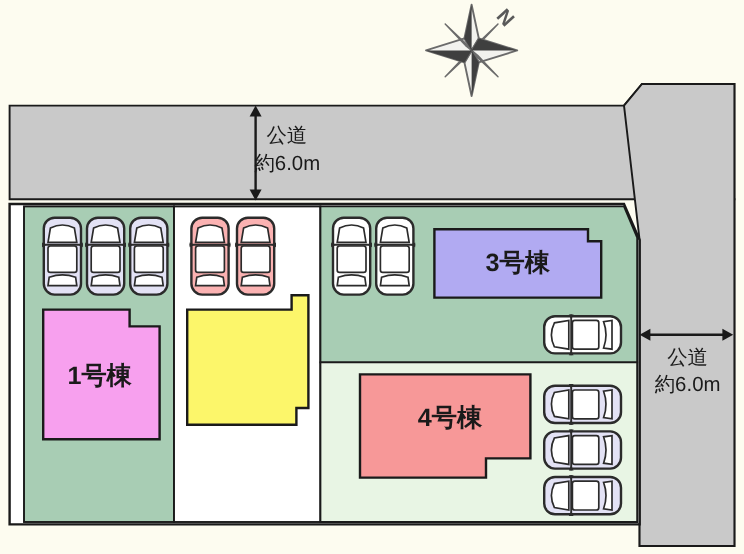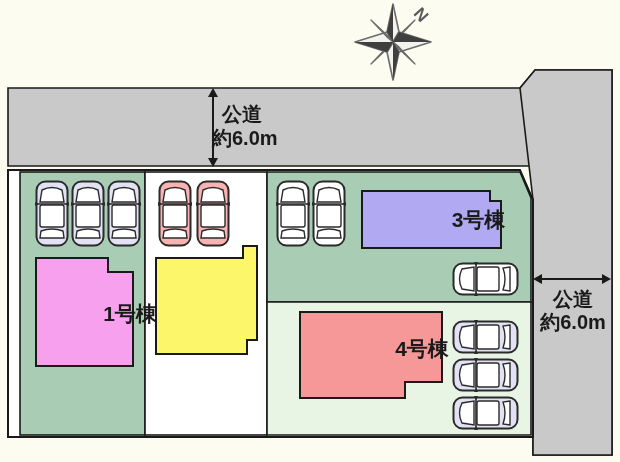--- a/index.html
+++ b/index.html
@@ -14,22 +14,22 @@
   .lbl{
     position:absolute;
     color:#1a1a1a;
     font-weight:bold;
     line-height:1.12;
     text-align:center;
     white-space:pre;
     pointer-events:none;
     letter-spacing:0px;
   }
-  .bldg-lbl{font-size:21px;padding-left:47px;}
-  .road-lbl{font-size:20px;font-weight:bold;}
+  .bldg-lbl{font-size:21px;}
+  .road-lbl{font-size:17px;font-weight:normal;}
 </style>
 </head>
 <body>
 
 <div id="map">
 
 <svg width="620" height="462" viewBox="0 0 620 462" xmlns="http://www.w3.org/2000/svg">
 
   <defs>
 

